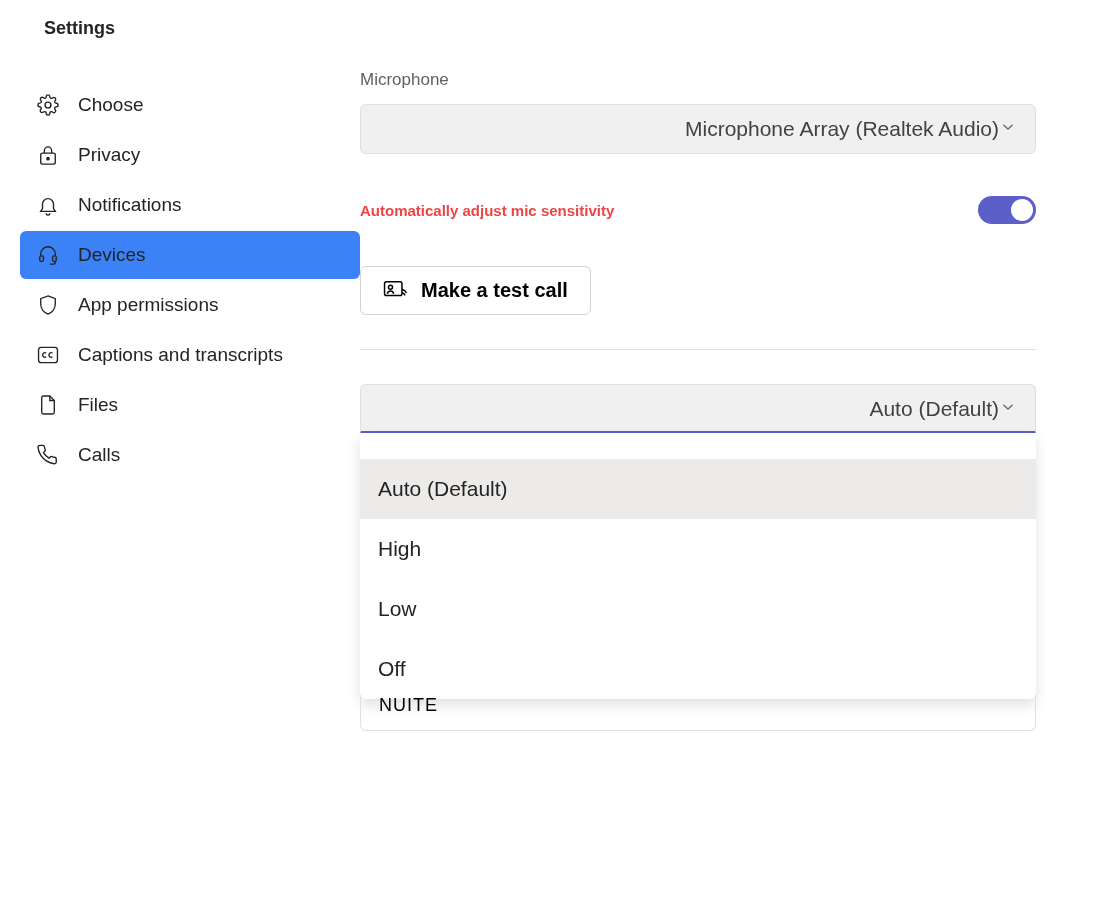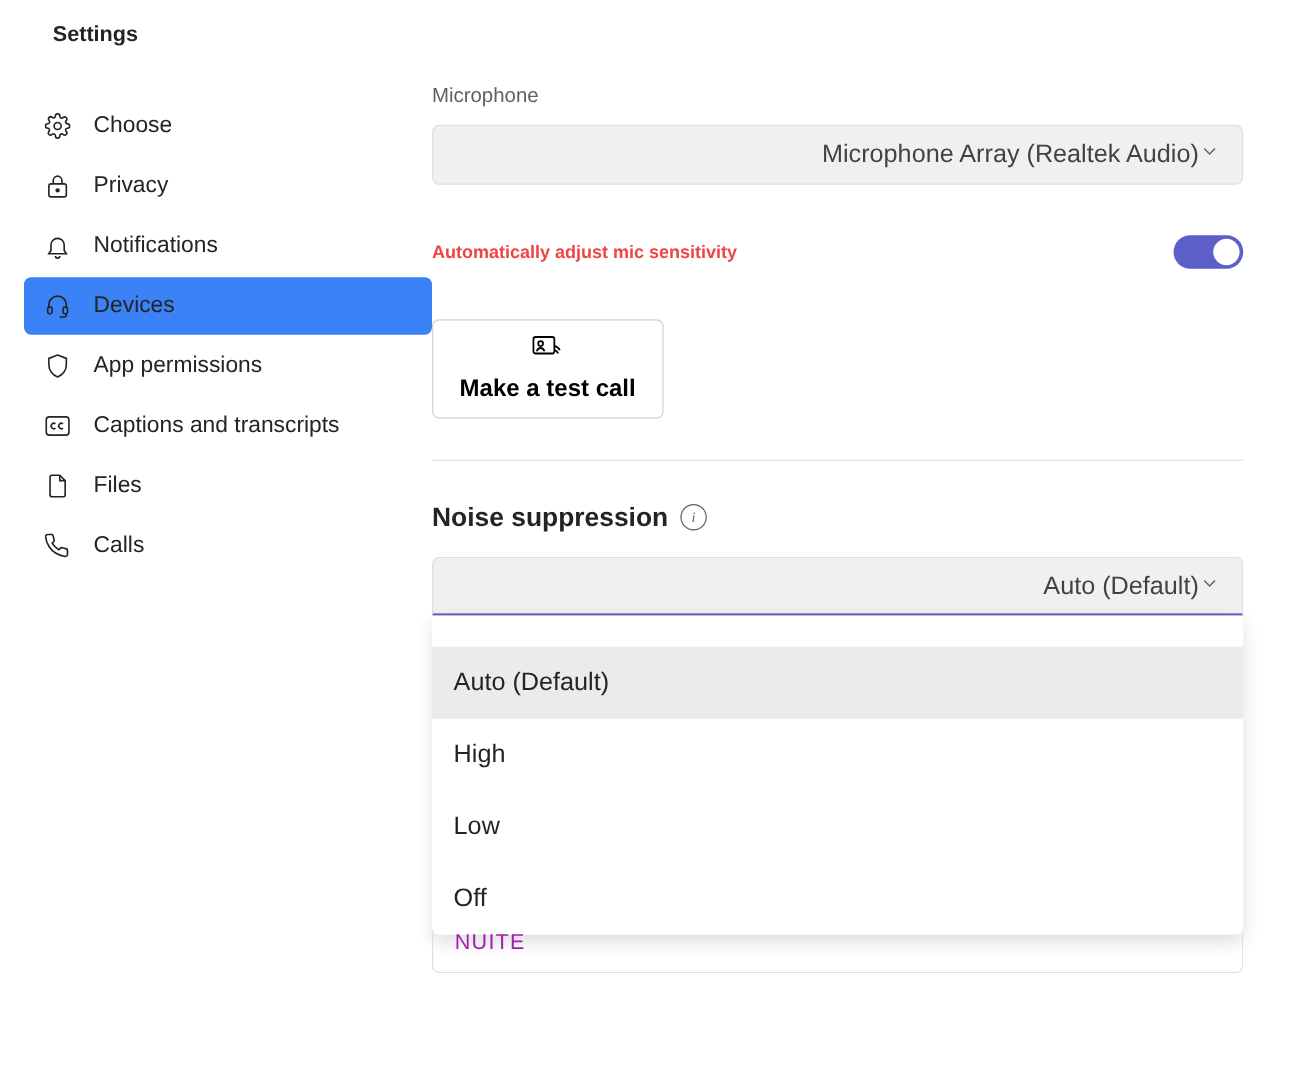--- a/index.html
+++ b/index.html
@@ -118,21 +118,20 @@
     display: inline-flex;
     align-items: center;
     gap: 12px;
     padding: 12px 22px;
     font-size: 20px;
     font-weight: 600;
     border: 1px solid #d1d1d1;
     border-radius: 6px;
     background: #ffffff;
     cursor: pointer;
-    flex-direction: column;
   }
   .test-call-btn .ic {
     display: inline-flex;
   }
   .divider {
     height: 1px;
     background: #e1dfdd;
     margin: 34px 0;
   }
   .section-head {
@@ -183,21 +182,21 @@
   .dropdown-option {
     padding: 18px 18px;
     font-size: 21px;
     color: #242424;
     cursor: pointer;
   }
   .dropdown-option.selected {
     background: #edebe9;
   }
   .hidden-under {
-    color: #a21caf;
+    color: #000000;
     font-size: 18px;
     letter-spacing: 1px;
     padding: 0 18px 14px 18px;
     border: 1px solid #e1dfdd;
     border-top: none;
     border-radius: 0 0 6px 6px;
     margin-top: -4px;
   }
 </style>
 </head>
@@ -312,24 +311,20 @@
             <path d="M4.5 15c.6-2 2-3 3.5-3s2.9 1 3.5 3"></path>
             <path d="M20.5 10c2 .5 4 2 5 4"></path>
             <path d="M20.5 14c1.5.4 2.8 1.4 3.5 2.8"></path>
           </svg>
       </span>
       <span>Make a test call</span>
     </button>
 
     <div class="divider"></div>
 
-    <div class="section-head">
-      <span class="section-title">Noise suppression</span>
-      <span class="info-ic">i</span>
-    </div>
 
 
     <div class="select-box active">
       <span>Auto (Default)</span>
       <span class="chev">
         <svg width="18" height="18" viewBox="0 0 24 24" fill="none" stroke="currentColor" stroke-width="1.6">
             <polyline points="6 9 12 15 18 9"></polyline>
           </svg>
       </span>
     </div>

